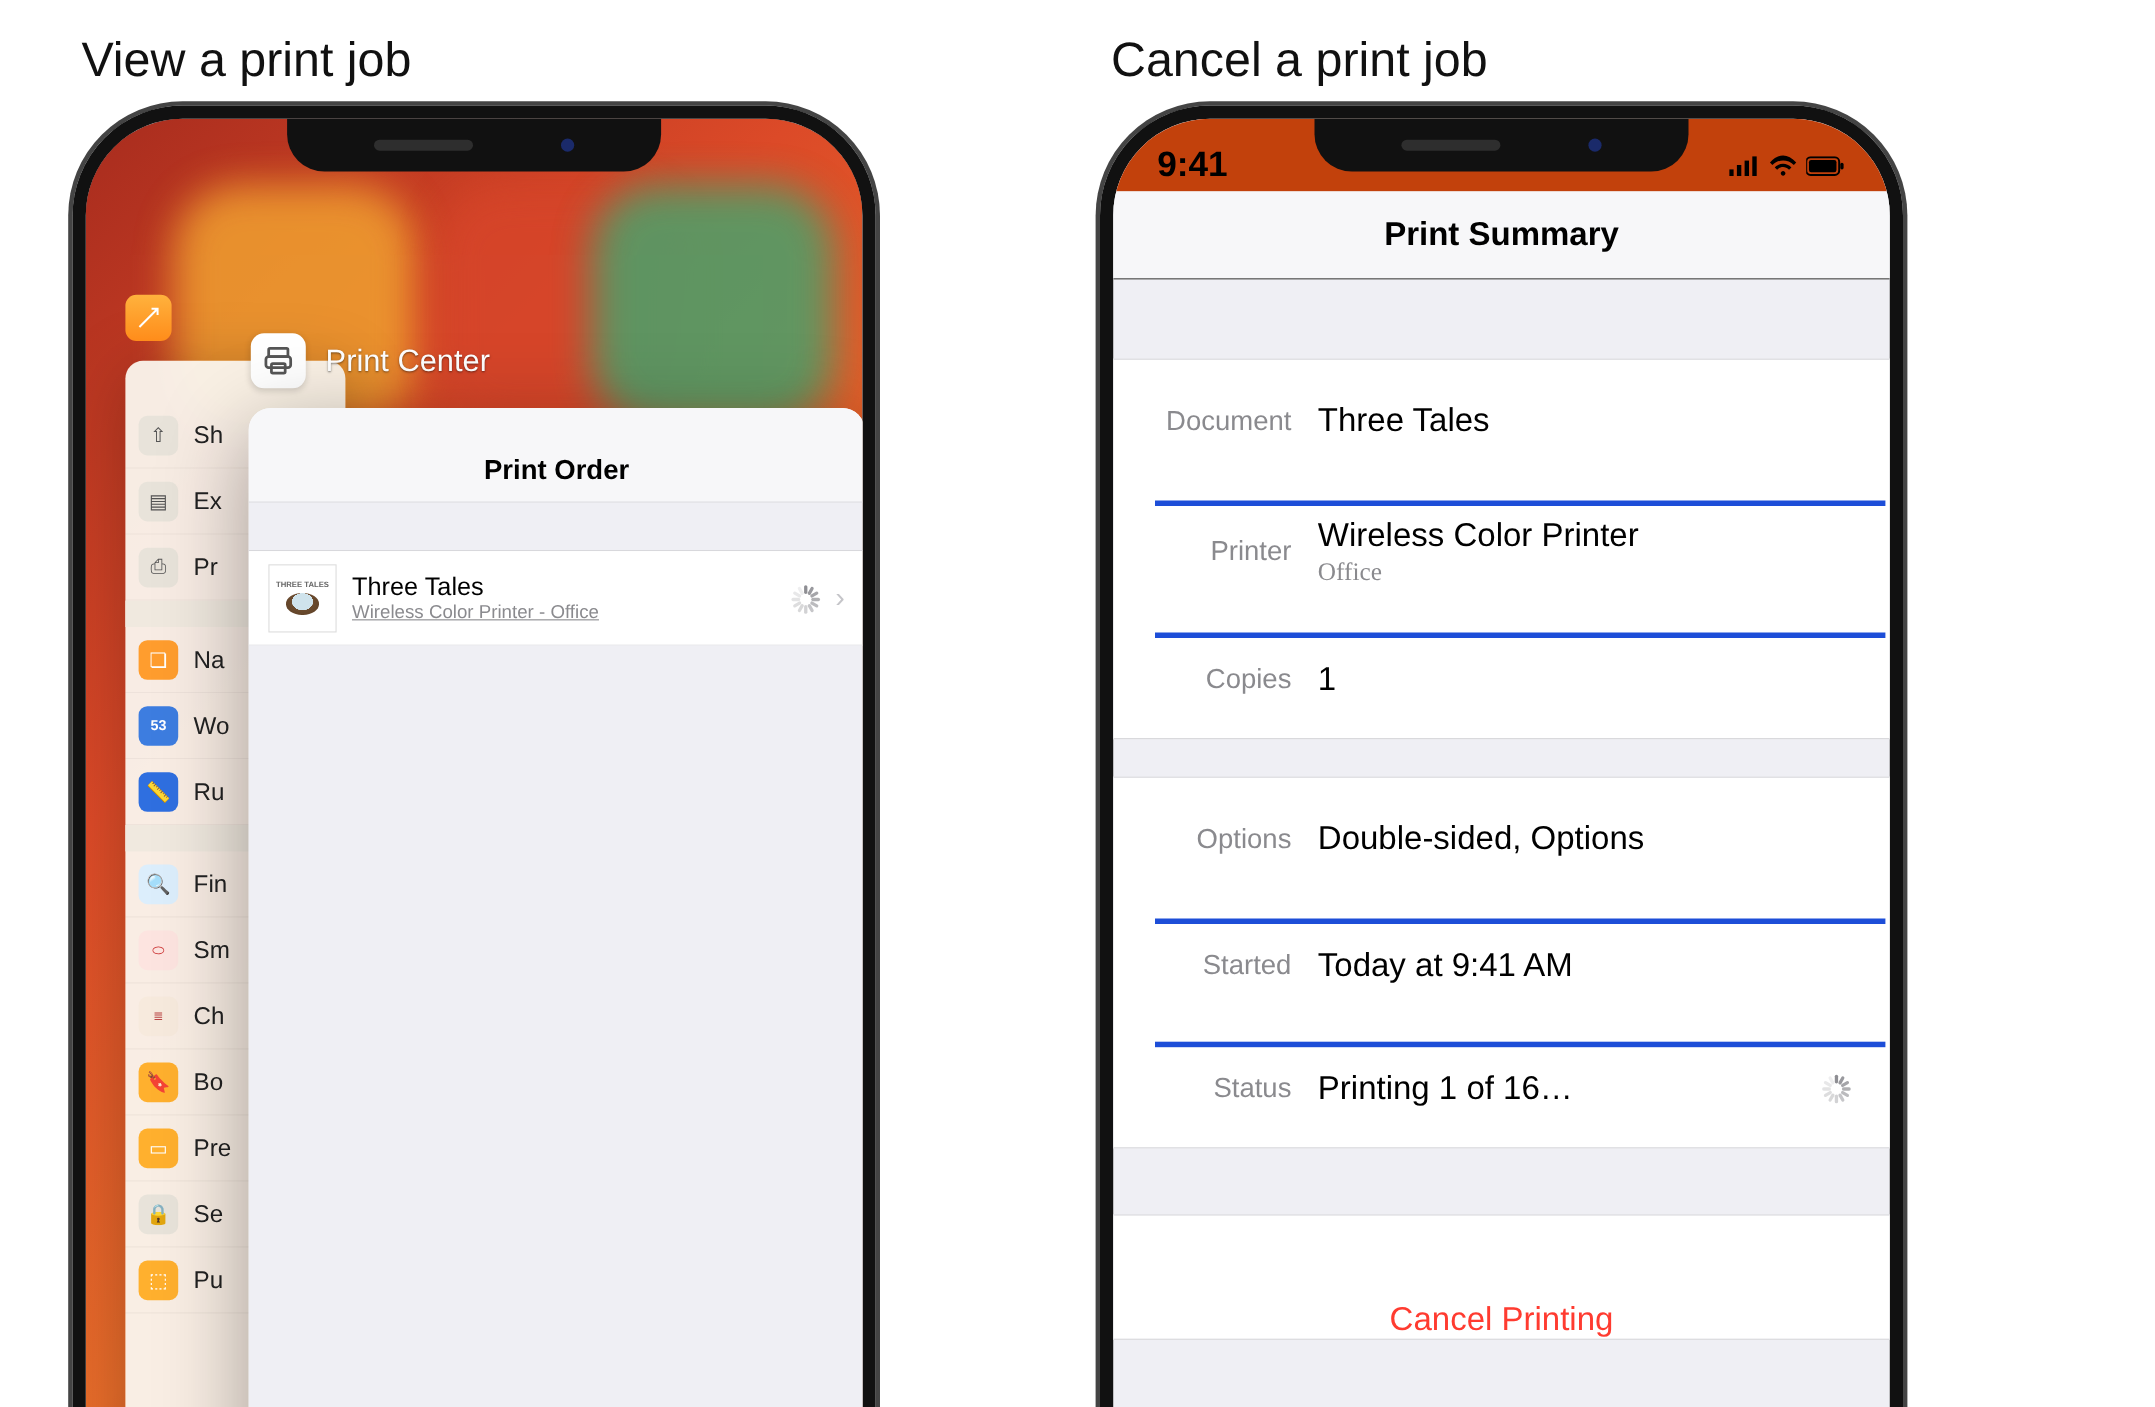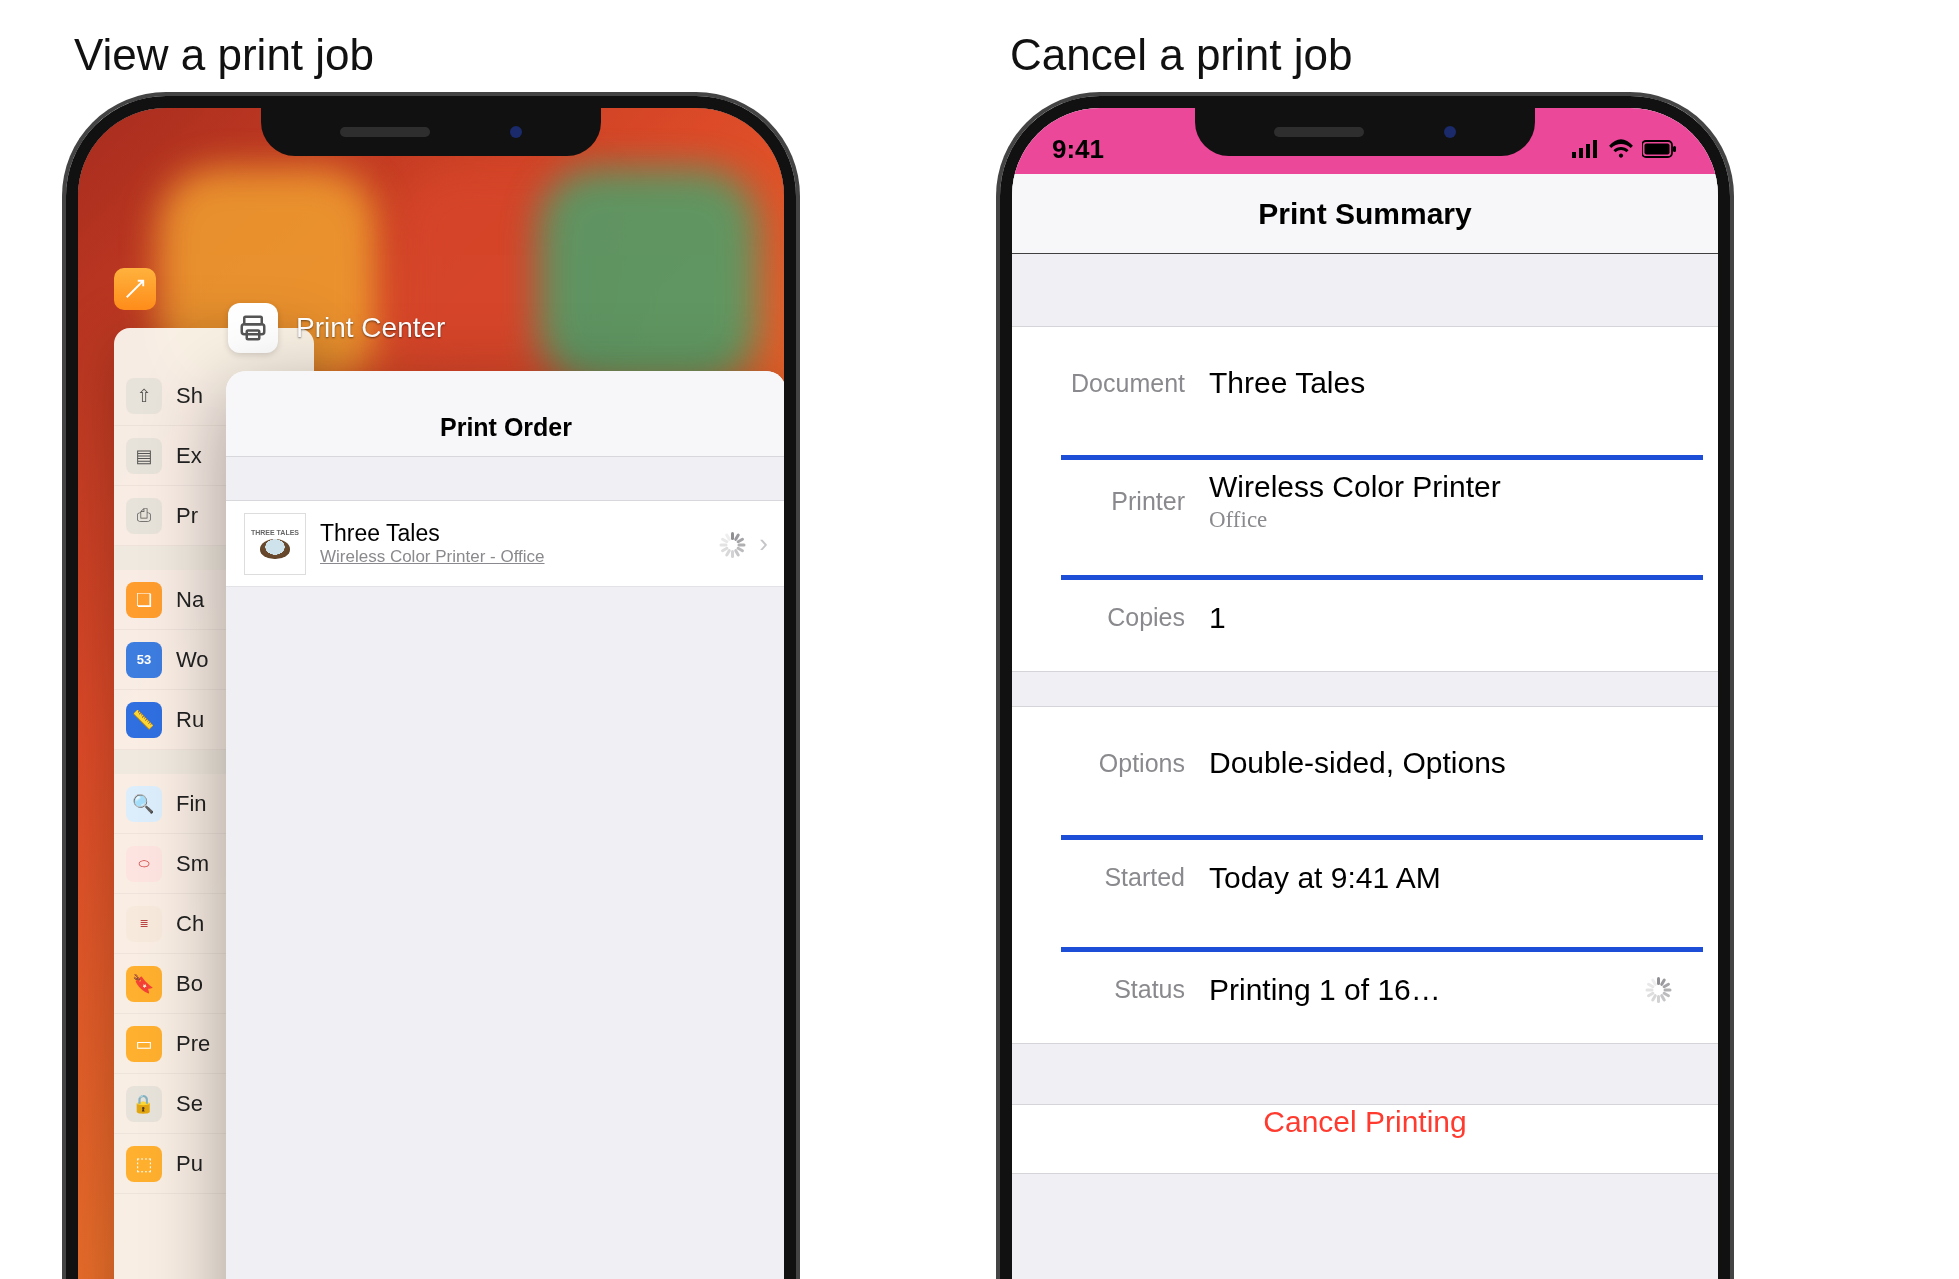--- a/index.html
+++ b/index.html
@@ -140,56 +140,56 @@
 .pc-chevron { color:#c5c5c9; font-size:26px; }
 .pc-rest { flex:1; background:#efeff4; height:1200px; }
 
 
 .screen-right {
   position:absolute; inset:0; background:#efeff4;
 }
 .status-bar {
   height:66px; display:flex; align-items:center; justify-content:space-between;
   padding:0 40px; padding-top:16px;
-  font-size:26px; font-weight:600; color:#000;
-  background:#ec4899;
+  font-size:32px; font-weight:600; color:#000;
+  background:#c2410c;
 }
 .status-icons { display:flex; align-items:center; gap:8px; }
 .nav-bar {
   height:80px; display:flex; align-items:center; justify-content:center;
   background:#f7f7f9; border-bottom:1px solid #404040;
   font-size:30px; font-weight:600; color:#000;
 }
 .spacer { height:72px; }
 .list { background:#fff; border-top:1px solid #d5d5d9; border-bottom:1px solid #d5d5d9; }
 .row {
   display:flex; align-items:center;
-  min-height:80px; padding:16px 15px;
+  min-height:80px; padding:16px 4px;
 }
 .row + .row { border-top:0; }
 .row-inner {
   display:flex; align-items:center; width:100%;
   margin-left:34px; border-top:5px solid #1d4ed8;
   min-height:80px; padding:10px 26px 10px 0;
 }
 .row:first-child .row-inner { border-top:none; }
 .row-label {
   width:148px; text-align:right; padding-right:24px;
   font-size:25px; color:#8a8a8e;
   flex-shrink:0;
 }
 .row-val { font-size:30px; color:#000; flex:1; }
 .row-sub { font-size:23px; color:#8a8a8e; margin-top:3px;font-family:Liberation Serif, serif; }
 .row-spin { margin-right:6px; }
 .group2 { margin-top:34px; }
 .cancel-block {
   margin-top:60px;
-  height:70px; background:#fff;
+  height:114px; background:#fff;
   border-top:1px solid #d5d5d9; border-bottom:1px solid #d5d5d9;
-  display:flex; align-items:flex-start; justify-content:center;
+  display:flex; align-items:flex-end; justify-content:center;
 }
 .cancel-text { font-size:30px; color:#ff3b30; }
 
 @keyframes spin { to { transform: rotate(360deg);} }
 .spinner {
   width:26px; height:26px; position:relative;
   animation: spin 1.1s linear infinite;
 }
 .spinner span {
   position:absolute; left:50%; top:0;

